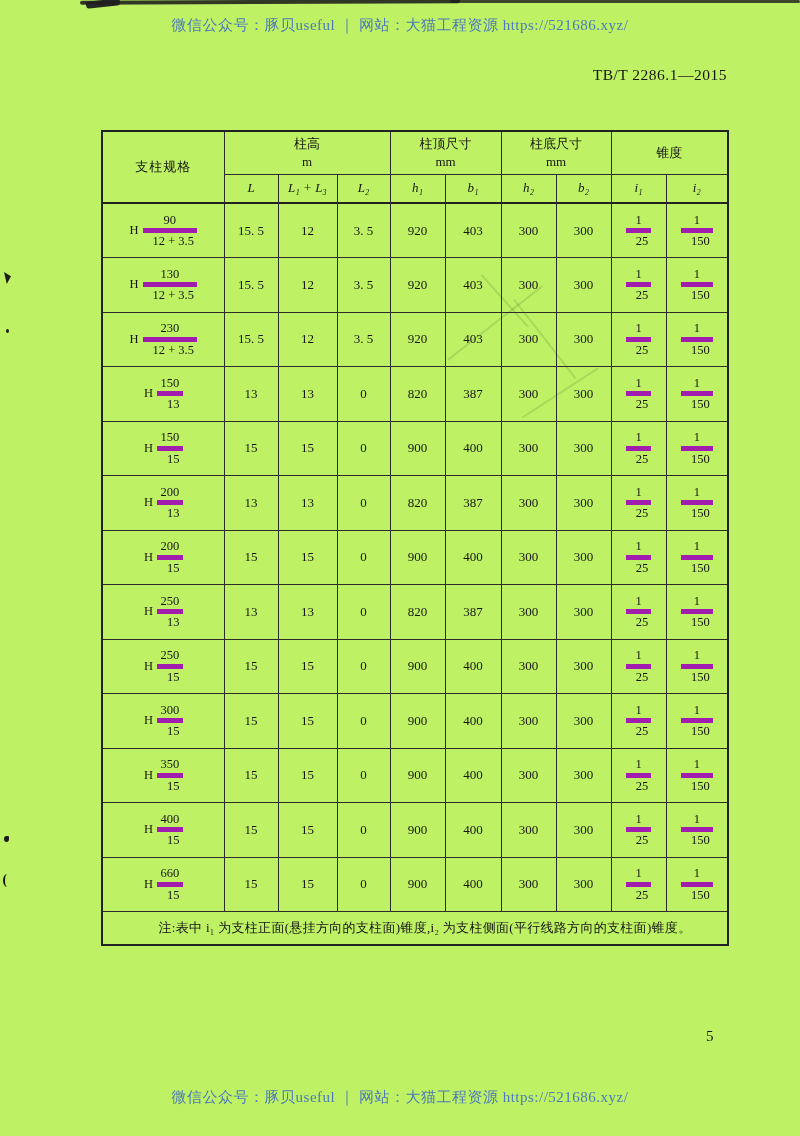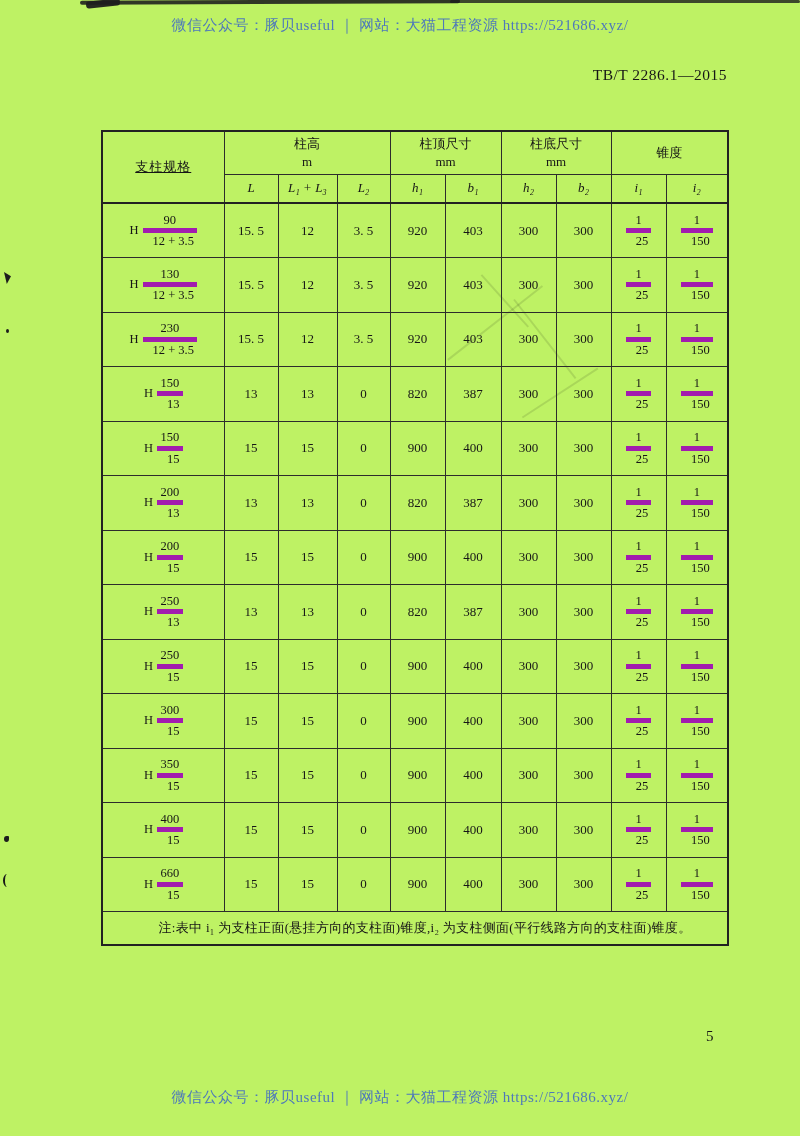--- a/index.html
+++ b/index.html
@@ -38,21 +38,21 @@
     overflow:hidden;
   }
   .spec-table thead{ border-bottom:2px solid #222; }
   .spec-table thead tr.group-row{ height:43px; }
   .spec-table thead tr.sub-row{ height:29px; }
   .spec-table tbody tr.data-row{ height:54.5px; }
   .spec-table tr.note-row{ height:33px; }
   .g-wrap{ display:flex; flex-direction:column; justify-content:center; line-height:1.35; }
   .g-unit:empty{ display:none; }
   .subhead{ font-style:italic; font-size:13.5px; font-family:"Liberation Serif",serif; }
-  .spec-head{ font-size:13.5px; letter-spacing:1px;text-decoration:underline; }
+  .spec-head{ font-size:13.5px; letter-spacing:1px; }
   
   .frac{ display:inline-block; text-align:center; vertical-align:middle; line-height:1.15; }
   .frac .num{ display:block; border-bottom:5px solid #a21caf; padding:0 3px 1px; }
   .frac .den{ display:block; padding:1px 3px 0;margin-left:7px; }
   .spec-cell-inner{ display:inline-flex; align-items:center; gap:4px; font-size:12.5px; }
   .taper .frac{ font-size:12.5px; }
   
   .note-cell{ text-align:center; padding:0 0 0 20px !important; font-size:12.8px; letter-spacing:0.3px; }
   
   .page-number{ position:absolute; top:1028px; left:706px; font-size:15px; }

